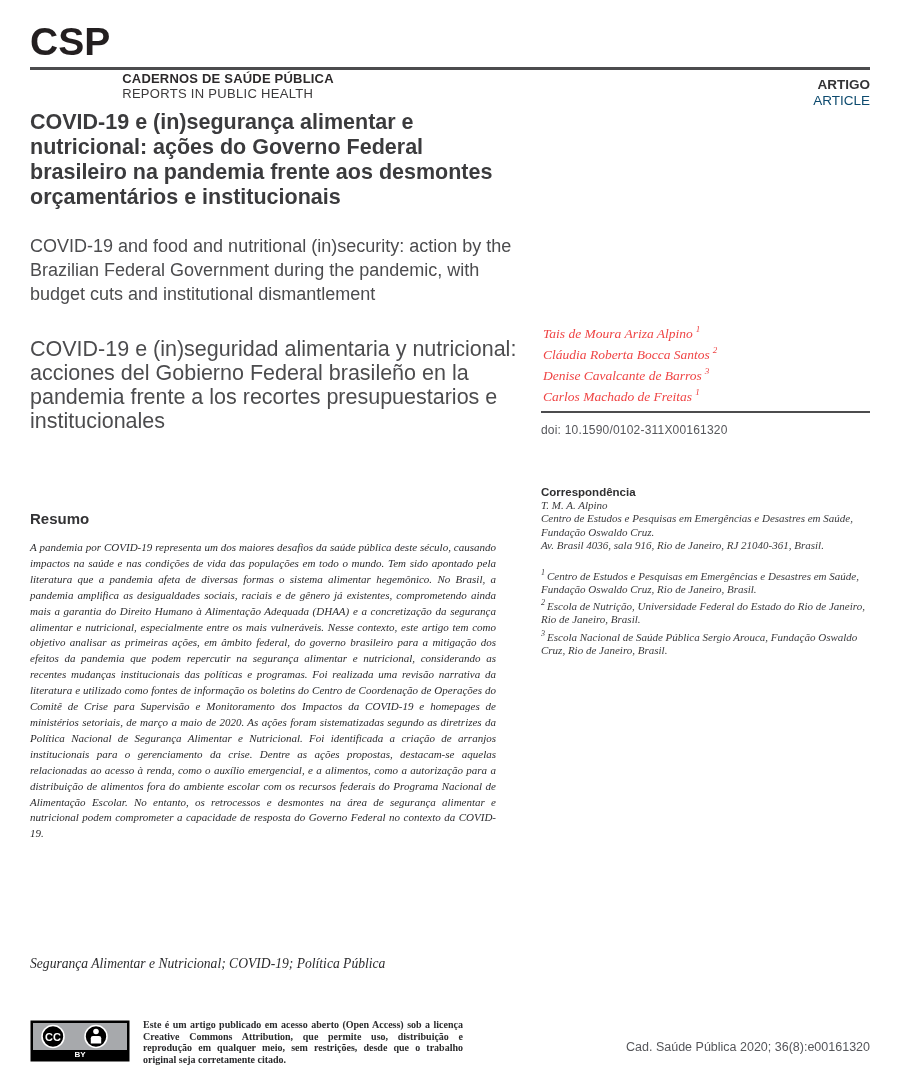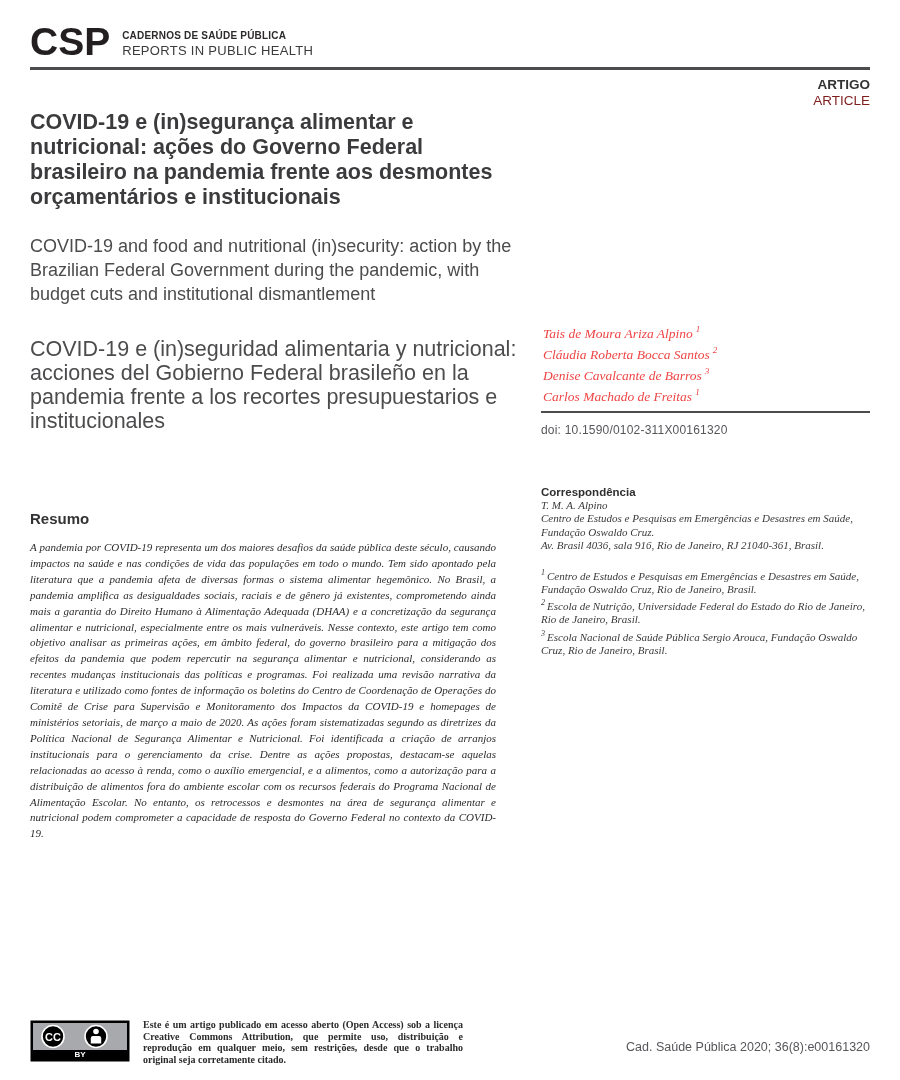--- a/index.html
+++ b/index.html
@@ -13,27 +13,27 @@
   .page { position: absolute; inset: 0; background: #fff; }
 
   
   .masthead { position: absolute; left: 30px; top: 22px; display: flex; align-items: flex-start; justify-content: flex-end; }
   .csp-acronym {
     font-family: "Liberation Sans", sans-serif;
     font-weight: 700; font-size: 39px; line-height: 40px;
     letter-spacing: 0px; color: #231f20;
   }
   .journal-names { margin-left: 12px; padding-top: 6px; }
-  .journal-pt { font-weight: 700; font-size: 10px; line-height: 15px; color: #2d2a2b; letter-spacing: 0.2px; }
+  .journal-pt { font-weight: 700; font-size: 13px; line-height: 15px; color: #2d2a2b; letter-spacing: 0.2px; margin-top: 43px; }
   .journal-en { font-weight: 400; font-size: 13px; line-height: 15px; color: #3c3a3b; letter-spacing: 0.3px; }
   .header-rule { position: absolute; left: 30px; right: 30px; top: 67px; height: 2.5px; background: #4c4c4e; }
 
   .article-type { position: absolute; right: 30px; top: 77px; text-align: right; }
   .article-type-pt { font-weight: 700; font-size: 13.5px; line-height: 16px; color: #333335; }
-  .article-type-en { font-weight: 400; font-size: 13.5px; line-height: 16px; color: #7f1d1d; }
+  .article-type-en { font-weight: 400; font-size: 13.5px; line-height: 16px; color: #0c4a6e; }
 
   
   .title-block { position: absolute; left: 30px; width: 487px; }
   .title-pt { top: 110px; font-weight: 700; font-size: 21.5px; line-height: 25px; color: #3b3b3d; }
   .title-en { top: 234px; font-weight: 400; font-size: 18px; line-height: 24px; color: #4c4c4e; }
   .title-es { top: 337px; font-weight: 400; font-size: 21.5px; line-height: 24px; color: #4c4c4e; }
 
   
   .authors { position: absolute; left: 543px; top: 321px; font-family: "Liberation Serif", serif; font-style: italic; font-size: 13.5px; line-height: 17.5px; color: #ef4444; }
   .author sup { font-size: 9px; margin-left: 3px; }
@@ -101,20 +101,21 @@
     <div class="author">
       <span>Carlos Machado de Freitas</span><sup>1</sup>
     </div>
   </div>
 
   <div class="doi-rule"></div>
   <div class="doi-line">doi: 10.1590/0102-311X00161320</div>
 
   <div class="abstract-heading">Resumo</div>
   <p class="abstract-text">A pandemia por COVID-19 representa um dos maiores desafios da saúde pública deste século, causando impactos na saúde e nas condições de vida das populações em todo o mundo. Tem sido apontado pela literatura que a pandemia afeta de diversas formas o sistema alimentar hegemônico. No Brasil, a pandemia amplifica as desigualdades sociais, raciais e de gênero já existentes, comprometendo ainda mais a garantia do Direito Humano à Alimentação Adequada (DHAA) e a concretização da segurança alimentar e nutricional, especialmente entre os mais vulneráveis. Nesse contexto, este artigo tem como objetivo analisar as primeiras ações, em âmbito federal, do governo brasileiro para a mitigação dos efeitos da pandemia que podem repercutir na segurança alimentar e nutricional, considerando as recentes mudanças institucionais das políticas e programas. Foi realizada uma revisão narrativa da literatura e utilizado como fontes de informação os boletins do Centro de Coordenação de Operações do Comitê de Crise para Supervisão e Monitoramento dos Impactos da COVID-19 e homepages de ministérios setoriais, de março a maio de 2020. As ações foram sistematizadas segundo as diretrizes da Política Nacional de Segurança Alimentar e Nutricional. Foi identificada a criação de arranjos institucionais para o gerenciamento da crise. Dentre as ações propostas, destacam-se aquelas relacionadas ao acesso à renda, como o auxílio emergencial, e a alimentos, como a autorização para a distribuição de alimentos fora do ambiente escolar com os recursos federais do Programa Nacional de Alimentação Escolar. No entanto, os retrocessos e desmontes na área de segurança alimentar e nutricional podem comprometer a capacidade de resposta do Governo Federal no contexto da COVID-19.</p>
+  <p class="keywords">Segurança Alimentar e Nutricional; COVID-19; Política Pública</p>
 
   <div class="side-col">
     <div class="corr-heading">Correspondência</div>
     <div class="serif-small">T. M. A. Alpino</div>
     <div class="serif-small">Centro de Estudos e Pesquisas em Emergências e Desastres em Saúde, Fundação Oswaldo Cruz.</div>
     <div class="serif-small">Av. Brasil 4036, sala 916, Rio de Janeiro, RJ 21040-361, Brasil.</div>
 
     <div class="affiliations">
       <div class="serif-small affiliation">
         <sup>1</sup><span>Centro de Estudos e Pesquisas em Emergências e Desastres em Saúde, Fundação Oswaldo Cruz, Rio de Janeiro, Brasil.</span>

